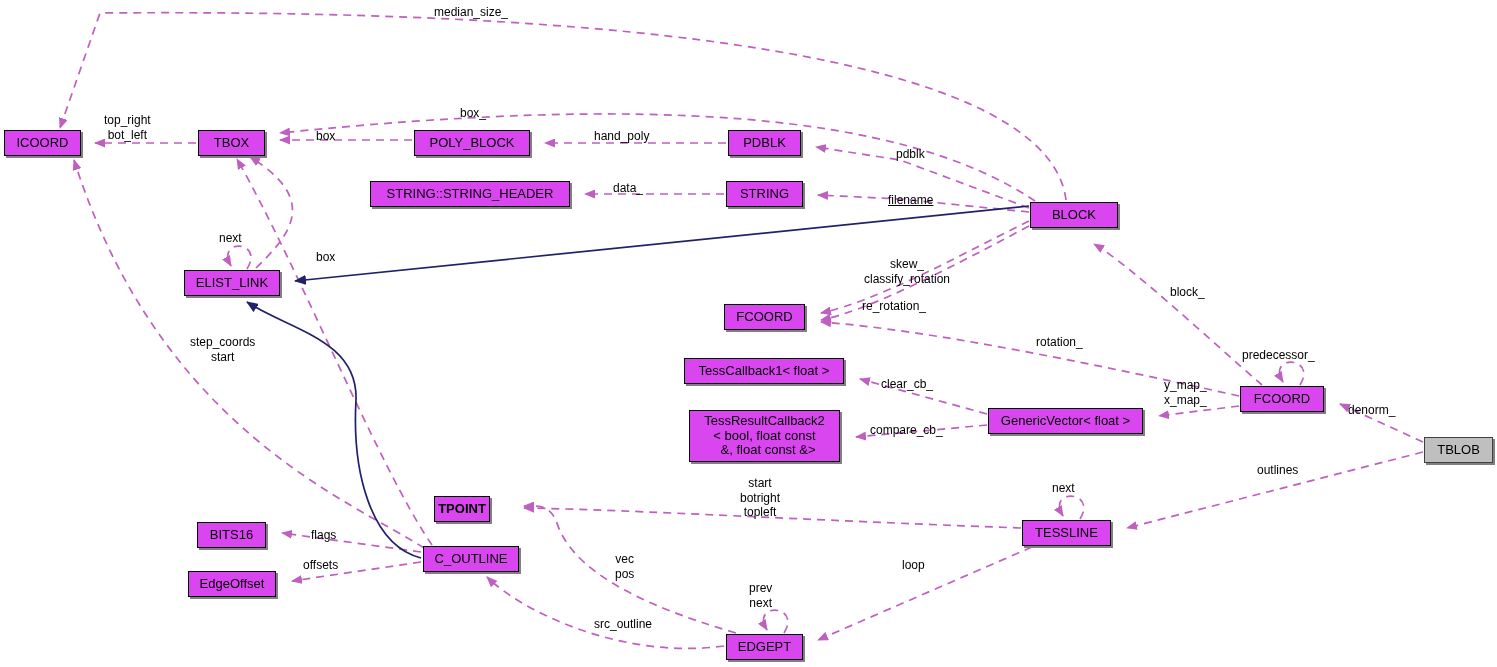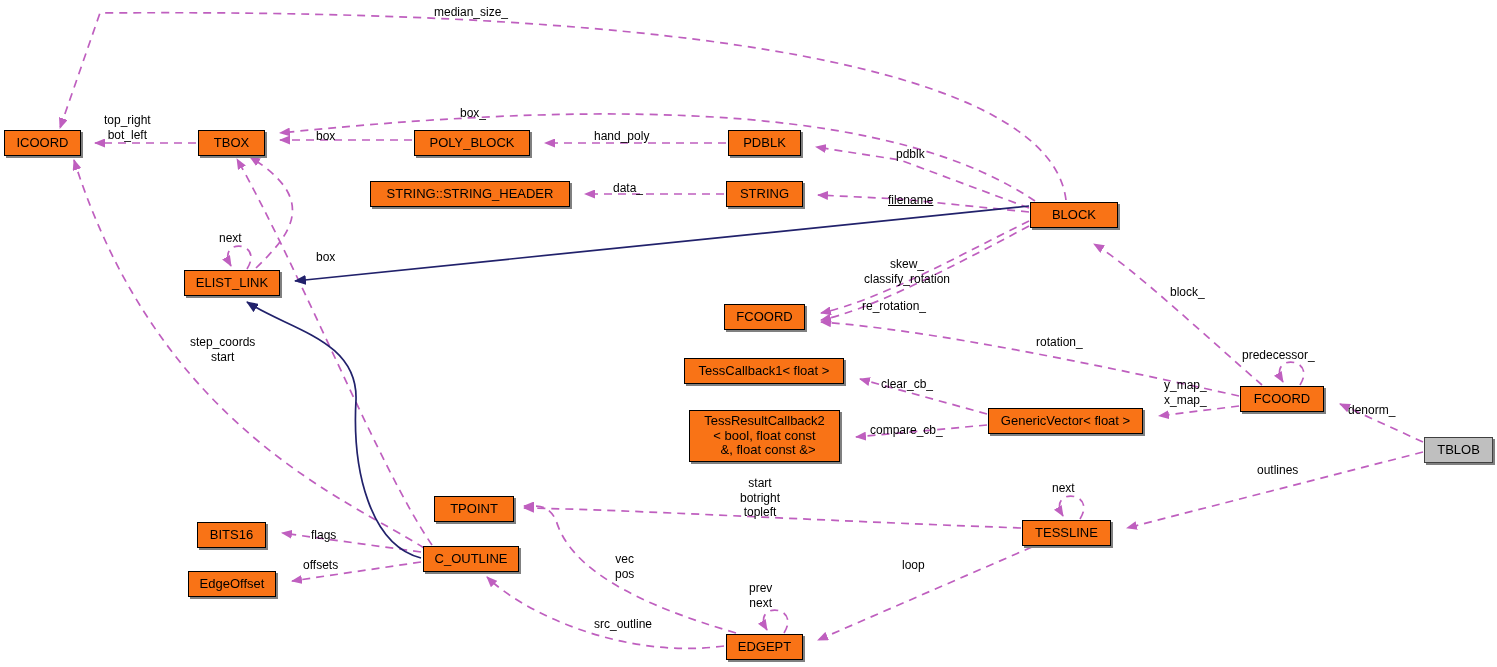--- a/index.html
+++ b/index.html
@@ -1,19 +1,19 @@
 <!DOCTYPE html>
 <html><head>
 <meta charset="utf-8">
 <style>
   html,body{margin:0;padding:0;background:#ffffff;}
   body{font-family:"Liberation Sans",sans-serif;}
   #canvas{position:relative;width:1497px;height:667px;background:#ffffff;overflow:hidden;}
   svg#edges{position:absolute;left:0;top:0;width:1497px;height:667px;}
-  .node{position:absolute;box-sizing:border-box;border:1px solid #000;background:#f97316;
+  .node{position:absolute;box-sizing:border-box;border:1px solid #000;background:#d946ef;
         box-shadow:2px 2px 0 0 #808080;display:flex;align-items:center;justify-content:center;
         font-size:13px;color:#000;line-height:1.12;white-space:pre;text-align:center;}
   .node.hl{background:#bfbfbf;border:1px solid #404040;}
   .elabel{position:absolute;font-size:12px;color:#000;white-space:pre;line-height:1.22;text-align:center;}
 </style>
 </head>
 <body>
 
 <div id="canvas">
 
@@ -108,21 +108,21 @@
       <div class="node" style="left: 1030px; top: 202px; width: 88px; height: 26px;">BLOCK</div>
       <div class="node" style="left: 184px; top: 270px; width: 96px; height: 26px;">ELIST_LINK</div>
       <div class="node" style="left: 724px; top: 304px; width: 81px; height: 26px;">FCOORD</div>
       <div class="node" style="left: 684px; top: 358px; width: 160px; height: 26px;">TessCallback1&lt; float &gt;</div>
       <div class="node" style="left: 1240px; top: 386px; width: 84px; height: 26px;">FCOORD</div>
       <div class="node" style="left: 988px; top: 408px; width: 155px; height: 26px;">GenericVector&lt; float &gt;</div>
       <div class="node" style="left: 689px; top: 410px; width: 151px; height: 52px;">TessResultCallback2
 &lt; bool, float const
   &amp;, float const &amp;&gt;</div>
       <div class="node hl" style="left: 1424px; top: 437px; width: 69px; height: 26px;">TBLOB</div>
-      <div class="node" style="left: 434px; top: 496px; width: 80px; height: 26px;">TPOINT</div>
+      <div class="node" style="left: 434px; top: 496px; width: 56px; height: 26px; font-weight: bold;">TPOINT</div>
       <div class="node" style="left: 1022px; top: 520px; width: 89px; height: 26px;">TESSLINE</div>
       <div class="node" style="left: 197px; top: 522px; width: 69px; height: 26px;">BITS16</div>
       <div class="node" style="left: 423px; top: 546px; width: 96px; height: 26px;">C_OUTLINE</div>
       <div class="node" style="left: 188px; top: 571px; width: 88px; height: 26px;">EdgeOffset</div>
       <div class="node" style="left: 726px; top: 634px; width: 77px; height: 26px;">EDGEPT</div>
     </div>
   <div id="labels">
       <div class="elabel" style="left: 434px; top: 5px;">median_size_</div>
       <div class="elabel" style="left: 460px; top: 106px;">box_</div>
       <div class="elabel" style="left: 104px; top: 113px;">top_right

